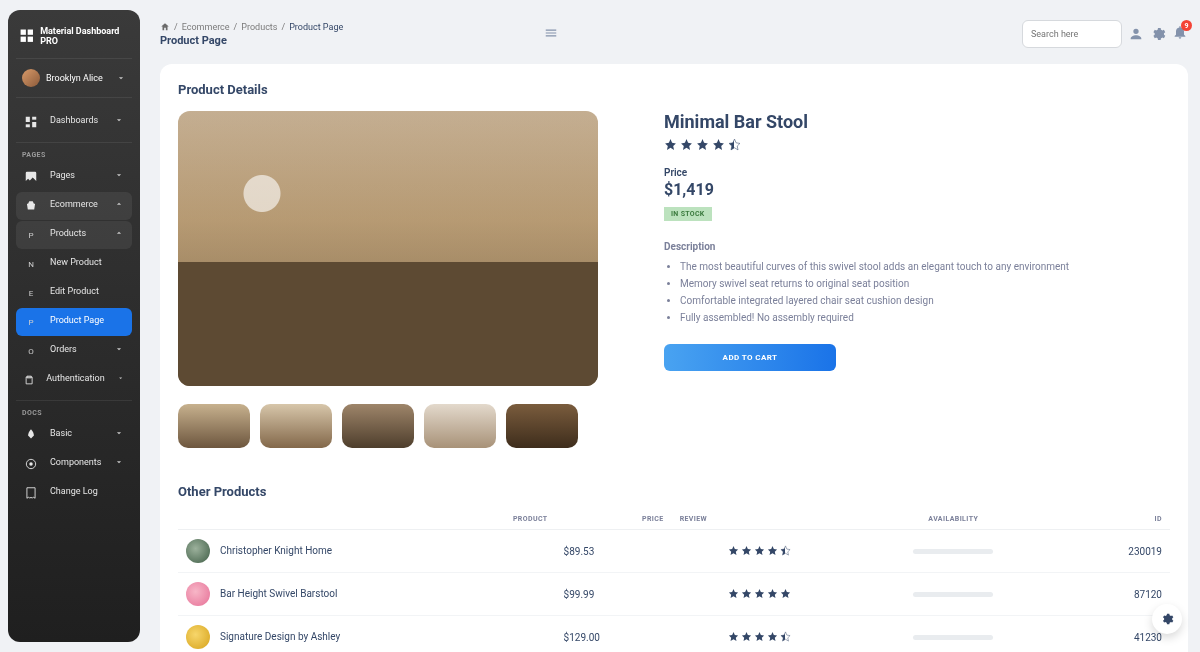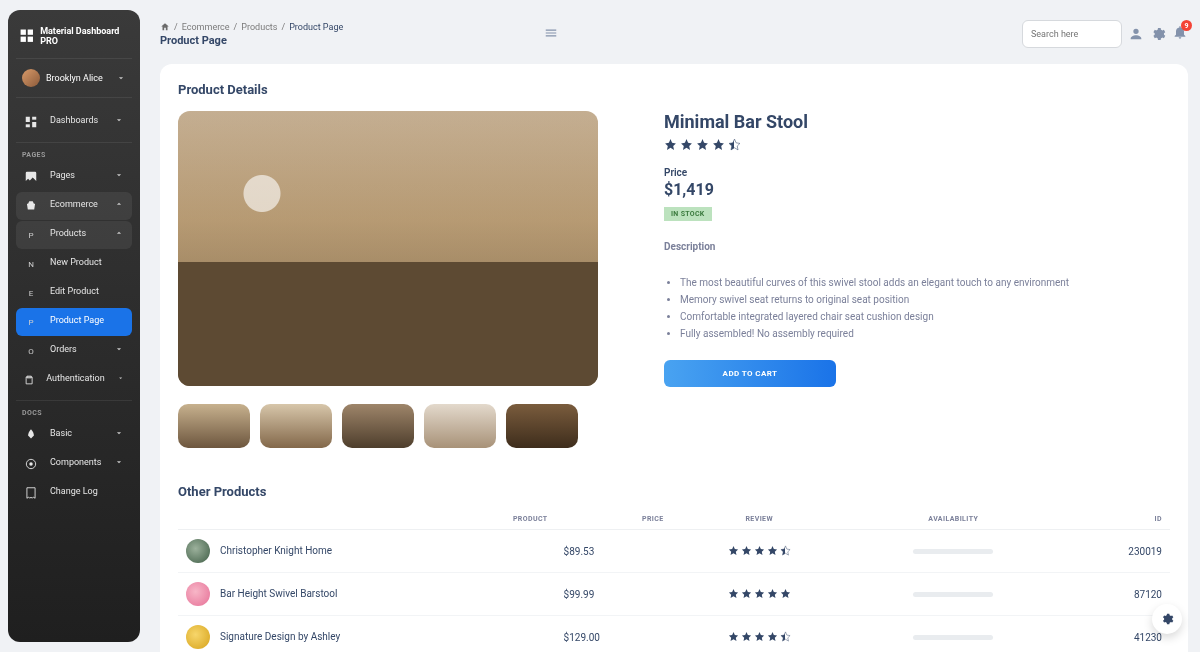--- a/index.html
+++ b/index.html
@@ -50,21 +50,21 @@
 .thumb.t4{background:linear-gradient(180deg,#e3d9cc,#a89278)}
 .thumb.t5{background:linear-gradient(180deg,#7a5c3d,#3e2d1c)}
 .details{flex:1}
 .prod-name{font-size:18px;font-weight:700;color:#344767}
 .stars{display:flex;gap:3px;margin-top:6px}
 .star{width:13px;height:13px;fill:#344767}
 .small-label{font-size:10px;font-weight:600;color:#344767;margin-top:16px}
 .price{font-size:16px;font-weight:700;color:#344767;margin-top:2px}
 .stock{display:inline-block;background:#bce2be;color:#3b7a3e;font-size:7px;font-weight:700;padding:3px 7px;border-radius:0;margin-top:8px;letter-spacing:.3px}
 .desc-label{font-size:10px;color:#7b809a;margin-top:20px;font-weight:700}
-.desc-list{margin:24px 0 0 16px}
+.desc-list{margin:8px 0 0 16px}
 .desc-list li{font-size:10px;color:#7b809a;margin:3px 0;line-height:1.4}
 .opts{display:flex;gap:18px;margin-top:22px}
 .opt{flex:1}
 .opt.qty{flex:0 0 58px}
 .opt-label{font-size:9px;color:#7b809a;margin-bottom:4px;font-weight:600}
 .select{display:flex;align-items:center;justify-content:space-between;border-bottom:1px solid #d2d6da;padding:4px 0;font-size:10px;color:#495057}
 .select svg{width:10px;height:10px;fill:#7b809a}
 .qty-input{border:none;border-bottom:1px solid #d2d6da;font-size:10px;padding:4px 0;width:100%;color:#495057;outline:none}
 .add-btn{margin-top:16px;background:linear-gradient(90deg,#49a3f1,#1a73e8);color:#fff;font-size:8px;font-weight:700;letter-spacing:.4px;border:none;border-radius:6px;padding:9px 0;width:172px;cursor:pointer}
 .other-title{font-size:13px;font-weight:700;color:#344767;margin-top:36px;margin-bottom:10px}
@@ -290,21 +290,21 @@
       <button class="add-btn">ADD TO CART</button>
     </div>
   </div>
 
   <div class="other-title">Other Products</div>
   <table>
     <thead>
         <tr>
       <th>PRODUCT</th>
       <th>PRICE</th>
-      <th style="text-align:center">REVIEW</th>
+      <th style="text-align:left">REVIEW</th>
       <th style="text-align:center">AVAILABILITY</th>
       <th class="r">ID</th>
     </tr>
       </thead>
     <tbody id="rows">
         <tr>
           <td><span class="pimg c1"></span><span>Christopher Knight Home</span></td>
   <td>$89.53</td>
   <td style="text-align:center"><span class="stars-sm">
               <svg class="star" viewBox="0 0 24 24">

